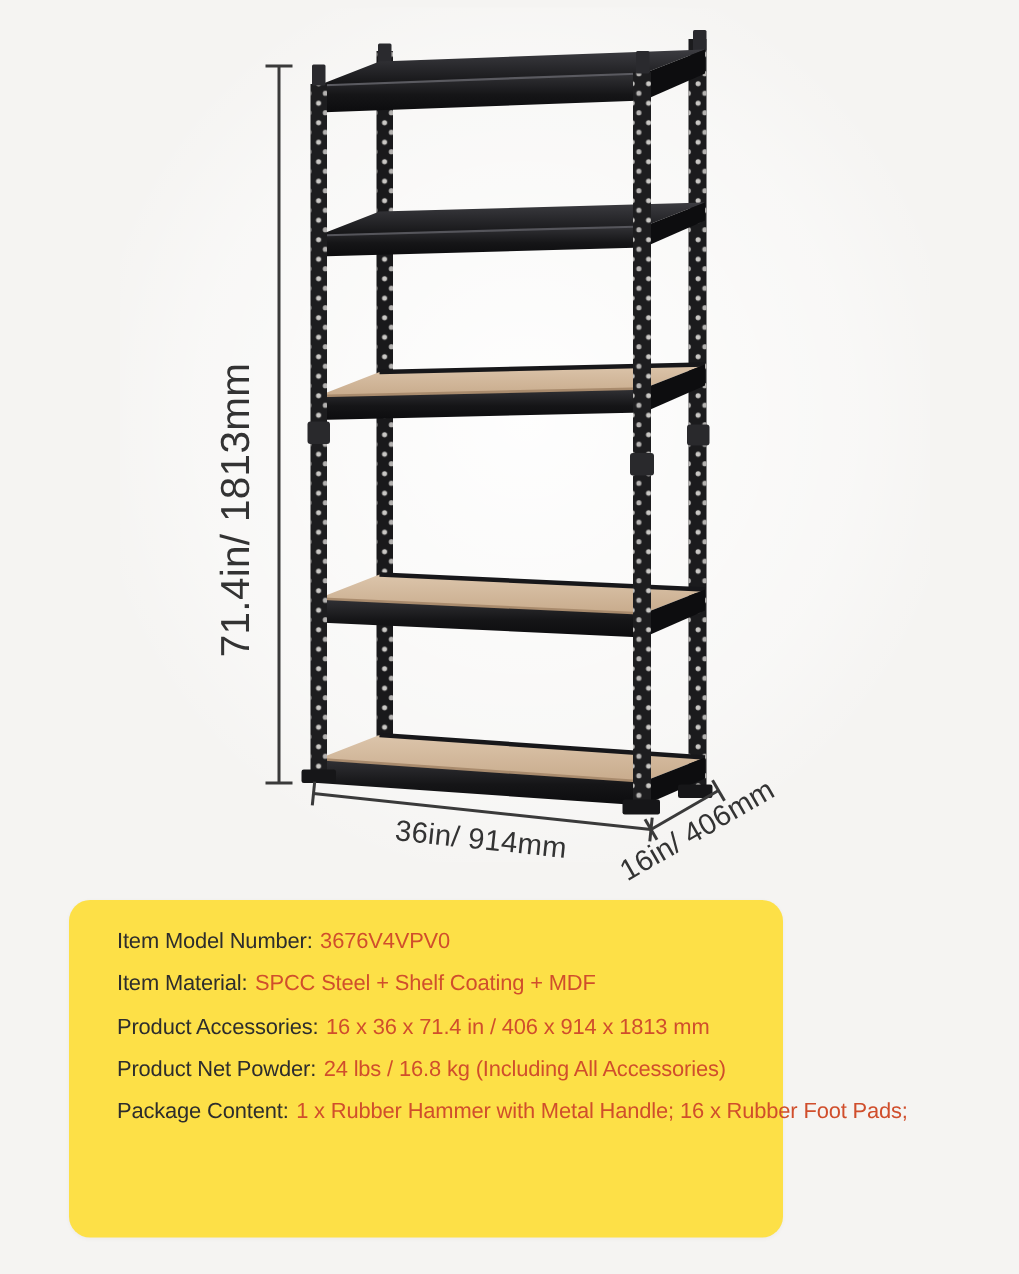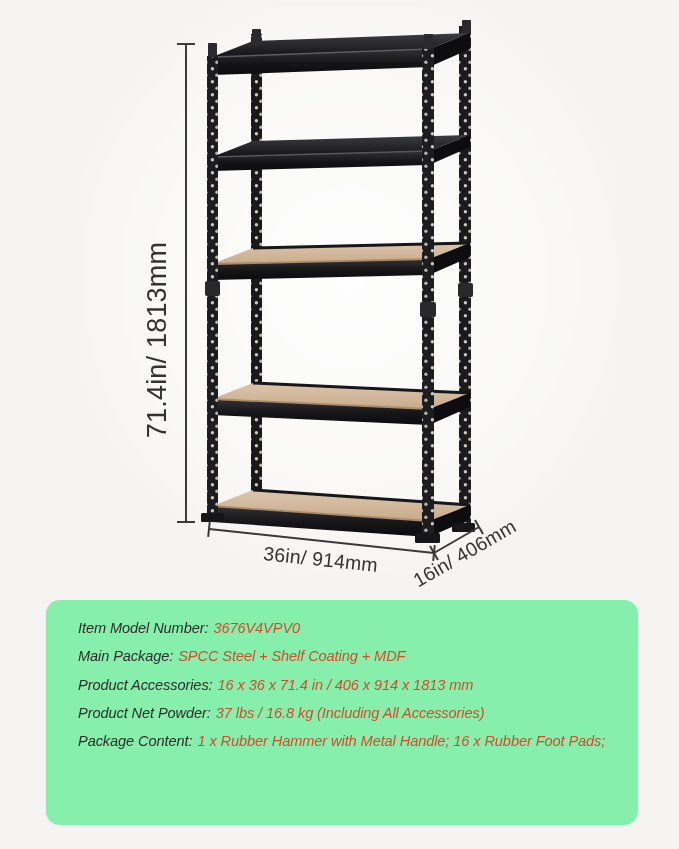--- a/index.html
+++ b/index.html
@@ -8,26 +8,25 @@
     background:#f5f4f2;
     font-family:"Liberation Sans",sans-serif;
   }
   .diagram-svg{position:absolute;left:0;top:0;}
   .dim-label{
     fill:#333333;
     font-family:"Liberation Sans",sans-serif;
     letter-spacing:0.2px;
   }
   .spec-card{
-    position:absolute;left:46px;top:600px;width:592px;height:225px;
-    background:#86efac;border-radius:14px;
+    position:absolute;left:46px;top:600px;width:476px;height:225px;
+    background:#fde047;border-radius:14px;
     box-shadow:0 1px 3px rgba(0,0,0,0.04);
     box-sizing:border-box;
     padding:14px 28px 0 32px;
-    font-style:italic;
   }
   .spec-row{
     margin:0;
     font-size:14.6px;
     line-height:28.3px;
     letter-spacing:-0.1px;
     white-space:nowrap;
     color:#2d2d2d;
   }
   .spec-label{color:#2d2d2d;margin-right:5px;}
@@ -150,26 +149,26 @@
     <text class="dim-label" font-size="19.5" text-anchor="middle" transform="translate(320,566) rotate(6)">36in/ 914mm</text>
 
     <text class="dim-label" font-size="19.5" text-anchor="middle" transform="translate(468,559) rotate(-30)">16in/ 406mm</text>
   </svg>
 
   <div class="spec-card">
     <p class="spec-row">
       <span class="spec-label">Item Model Number:</span><span class="spec-value">3676V4VPV0</span>
     </p>
     <p class="spec-row">
-      <span class="spec-label">Main Package:</span><span class="spec-value">SPCC Steel + Shelf Coating + MDF</span>
+      <span class="spec-label">Item Material:</span><span class="spec-value">SPCC Steel + Shelf Coating + MDF</span>
     </p>
     <p class="spec-row">
       <span class="spec-label">Product Accessories:</span><span class="spec-value">16 x 36 x 71.4 in / 406 x 914 x 1813 mm</span>
     </p>
     <p class="spec-row">
-      <span class="spec-label">Product Net Powder:</span><span class="spec-value">37 lbs / 16.8 kg (Including All Accessories)</span>
+      <span class="spec-label">Product Net Powder:</span><span class="spec-value">24 lbs / 16.8 kg (Including All Accessories)</span>
     </p>
     <p class="spec-row">
       <span class="spec-label">Package Content:</span><span class="spec-value">1 x Rubber Hammer with Metal Handle; 16 x Rubber Foot Pads;</span>
     </p>
   </div>
 
 </div>
 
 </body></html>

